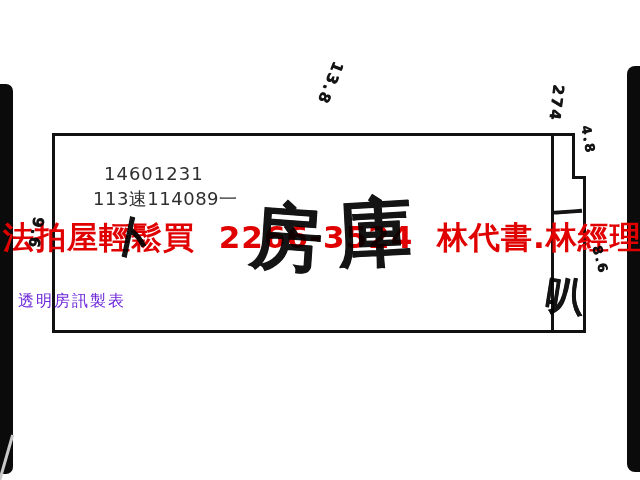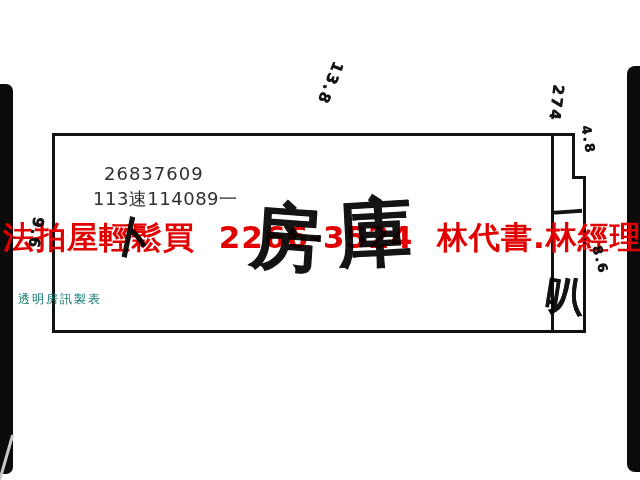--- a/index.html
+++ b/index.html
@@ -24,21 +24,21 @@
   .wall.left  {left:52px; top:133px; width:3px;  height:200px;}
   .wall.bottom{left:52px; top:330px; width:534px; height:3px;}
   .wall.inner-col{left:551px; top:134px; width:3px; height:198px;}
   .wall.right-upper{left:572px; top:133px; width:3px; height:46px;}
   .wall.notch {left:572px; top:176px; width:14px; height:3px;}
   .wall.right-lower{left:583px; top:176px; width:3px; height:157px;}
   
   .print{position:absolute;color:#2f2f2f;white-space:nowrap;}
   .case-number{left:104px;top:163px;font-size:18px;letter-spacing:1px;}
   .file-number{left:93px;top:187px;font-size:18px;letter-spacing:0.5px;text-align:right;}
-  .maker-label{left:18px;top:291px;font-size:12px;color:#0f766e;letter-spacing:2px;}
+  .maker-label{left:18px;top:291px;font-size:16px;color:#6d28d9;letter-spacing:2px;}
   
   .watermark{
     position:absolute;left:3px;top:217px;
     font-size:31px;font-weight:700;color:#e00000;
     white-space:nowrap;letter-spacing:1px;word-spacing:12px;
     z-index:5;
   }
   
   .hand{
     position:absolute;color:#141414;font-weight:700;white-space:nowrap;
@@ -69,21 +69,21 @@
   <div class="plan">
     <div class="wall top"></div>
     <div class="wall left"></div>
     <div class="wall bottom"></div>
     <div class="wall inner-col"></div>
     <div class="wall right-upper"></div>
     <div class="wall notch"></div>
     <div class="wall right-lower"></div>
   </div>
 
-  <div class="print case-number">26837609</div>
+  <div class="print case-number">14601231</div>
   <div class="print file-number">113速114089一</div>
   <div class="print maker-label">透明房訊製表</div>
 
   <div class="hand room-left">房</div>
   <div class="hand room-right">庫</div>
   <div class="hand col-char">叭</div>
   <div class="hand col-dash">一</div>
   <div class="hand stray-mark">卜</div>
 
   <div class="hand ann ann-depth-top">13.8</div>

